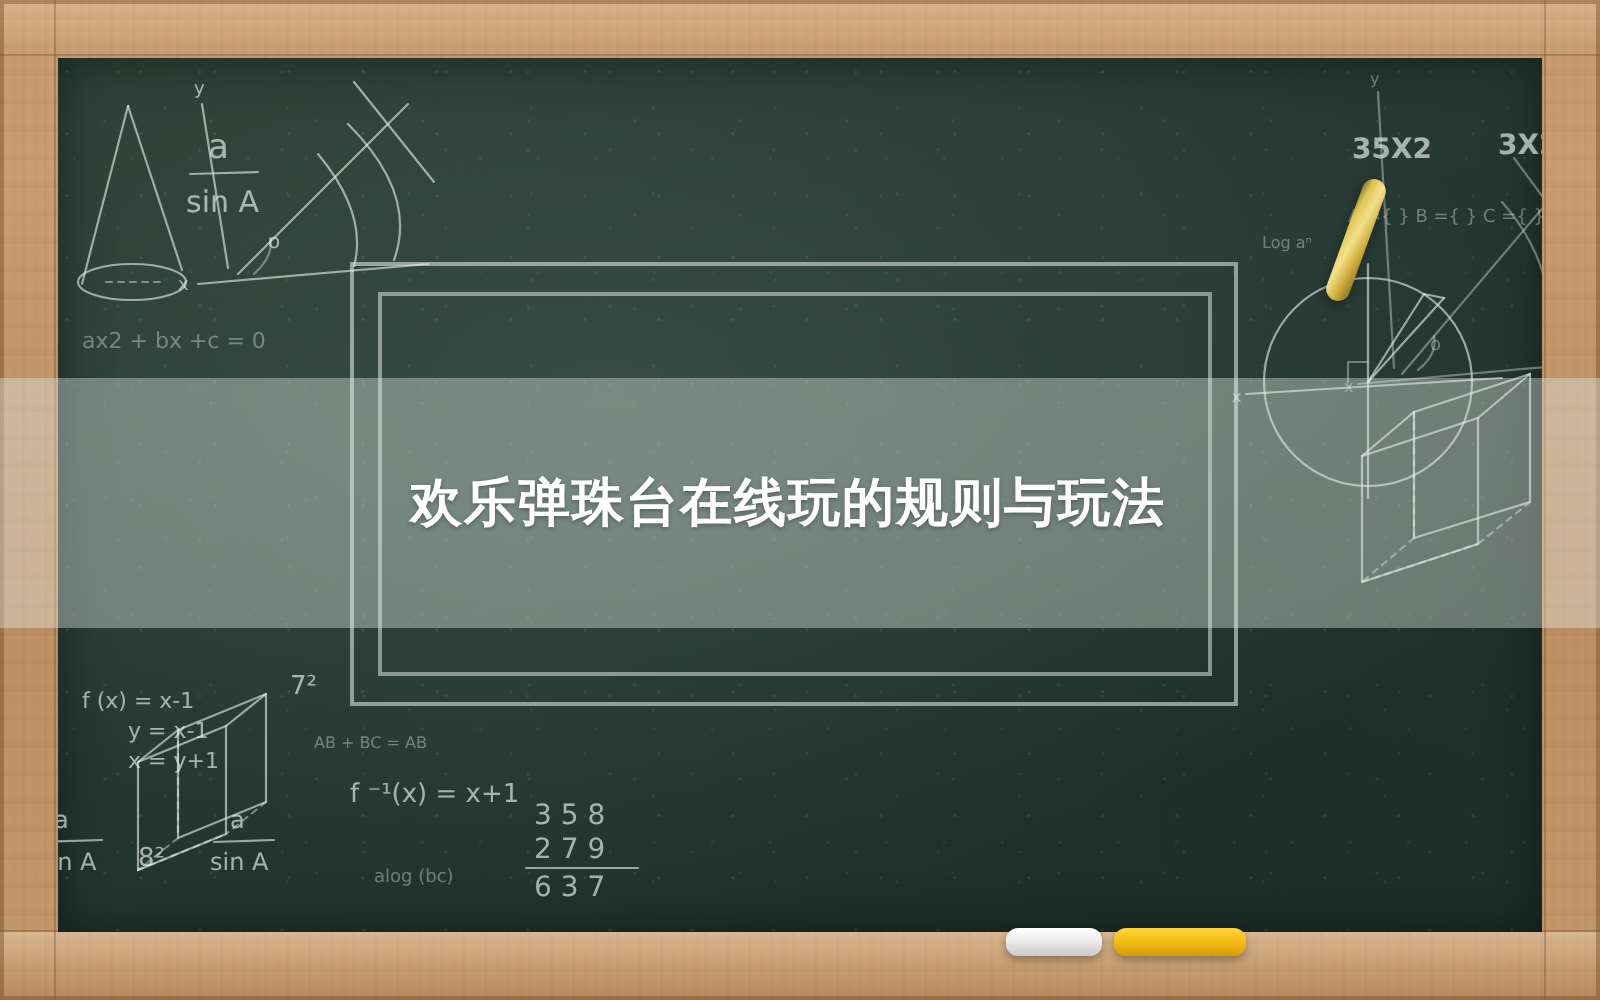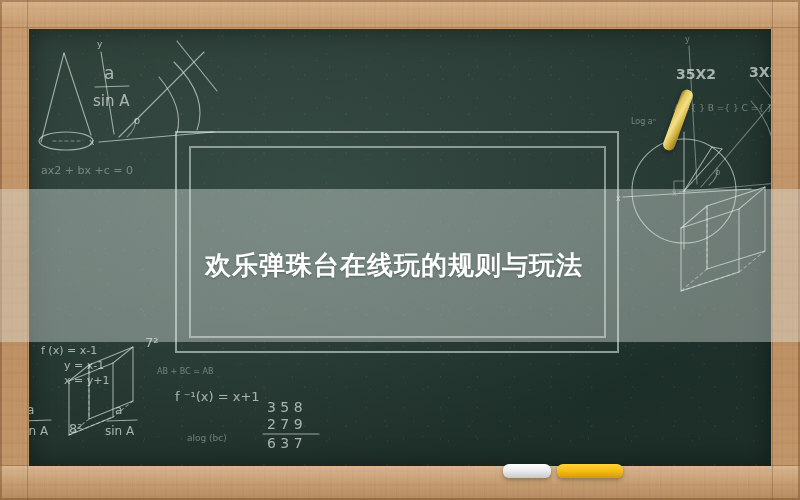--- a/index.html
+++ b/index.html
@@ -113,21 +113,21 @@
     pointer-events: none;
   }
   .decor-rect.outer { left: 175px; top: 131px; width: 444px; height: 222px; }
   .decor-rect.inner { left: 189px; top: 146px; width: 417px; height: 192px;
                       border-color: rgba(235,242,238,0.50); }
 
   
   .title-band {
     position: absolute;
     left: 0; top: 189px;
-    width: 800px; height: 153px;
+    width: 800px; height: 125px;
     background: rgba(225,232,228,0.40);
     display: flex;
     align-items: center;
     pointer-events: none;
   }
   .title-text {
     margin-left: 205px;
     color: #ffffff;
     font-size: 26px;
     font-weight: 600;

